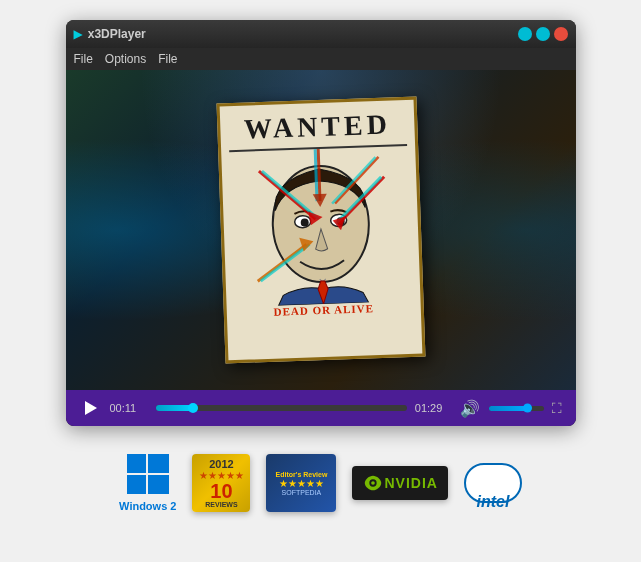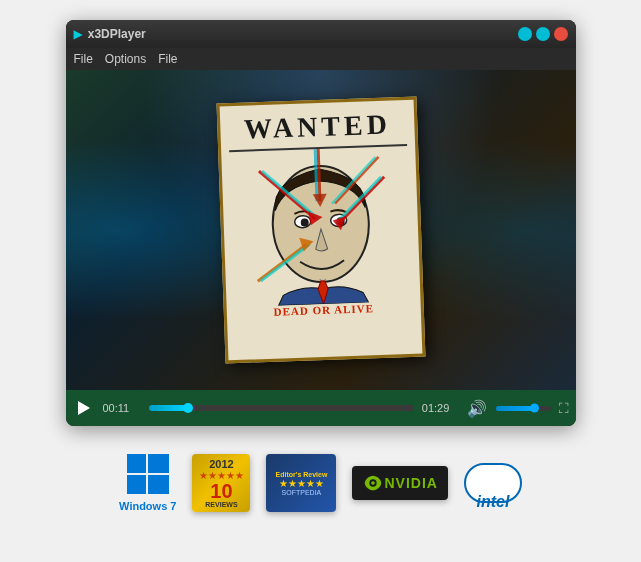--- a/index.html
+++ b/index.html
@@ -130,25 +130,25 @@
       position: absolute;
       top: 0; left: 0; right: 0; bottom: 0;
       background:
         radial-gradient(ellipse at 10% 50%, rgba(0,100,150,0.5) 0%, transparent 40%),
         radial-gradient(ellipse at 90% 50%, rgba(0,80,120,0.4) 0%, transparent 40%),
         radial-gradient(ellipse at 50% 0%, rgba(100,150,200,0.3) 0%, transparent 50%);
     }
 
     
     .controls-bar {
-      background: #14532d;
+      background: #4c1d95;
       height: 36px;
       display: flex;
       align-items: center;
-      padding: 0 7px;
+      padding: 0 14px;
       gap: 8px;
     }
     .play-btn {
       width: 22px;
       height: 22px;
       background: none;
       border: none;
       cursor: pointer;
       display: flex;
       align-items: center;
@@ -472,21 +472,21 @@
 
 <div class="badges-section">
 
   <div class="win8-badge">
     <svg class="win8-logo" viewBox="0 0 42 42">
       <rect x="0" y="0" width="19" height="19" fill="#0078d7"></rect>
       <rect x="21" y="0" width="21" height="19" fill="#0078d7"></rect>
       <rect x="0" y="21" width="19" height="19" fill="#0078d7"></rect>
       <rect x="21" y="21" width="21" height="19" fill="#0078d7"></rect>
     </svg>
-    <span class="win8-text">Windows 7</span>
+    <span class="win8-text">Windows 2</span>
   </div>
 
   <div class="award-badge">
     <div class="award-year">2012</div>
     <div class="award-stars">★★★★★</div>
     <div class="award-num">10</div>
     <div class="award-label">REVIEWS</div>
   </div>
 
   <div class="softpedia-badge">

